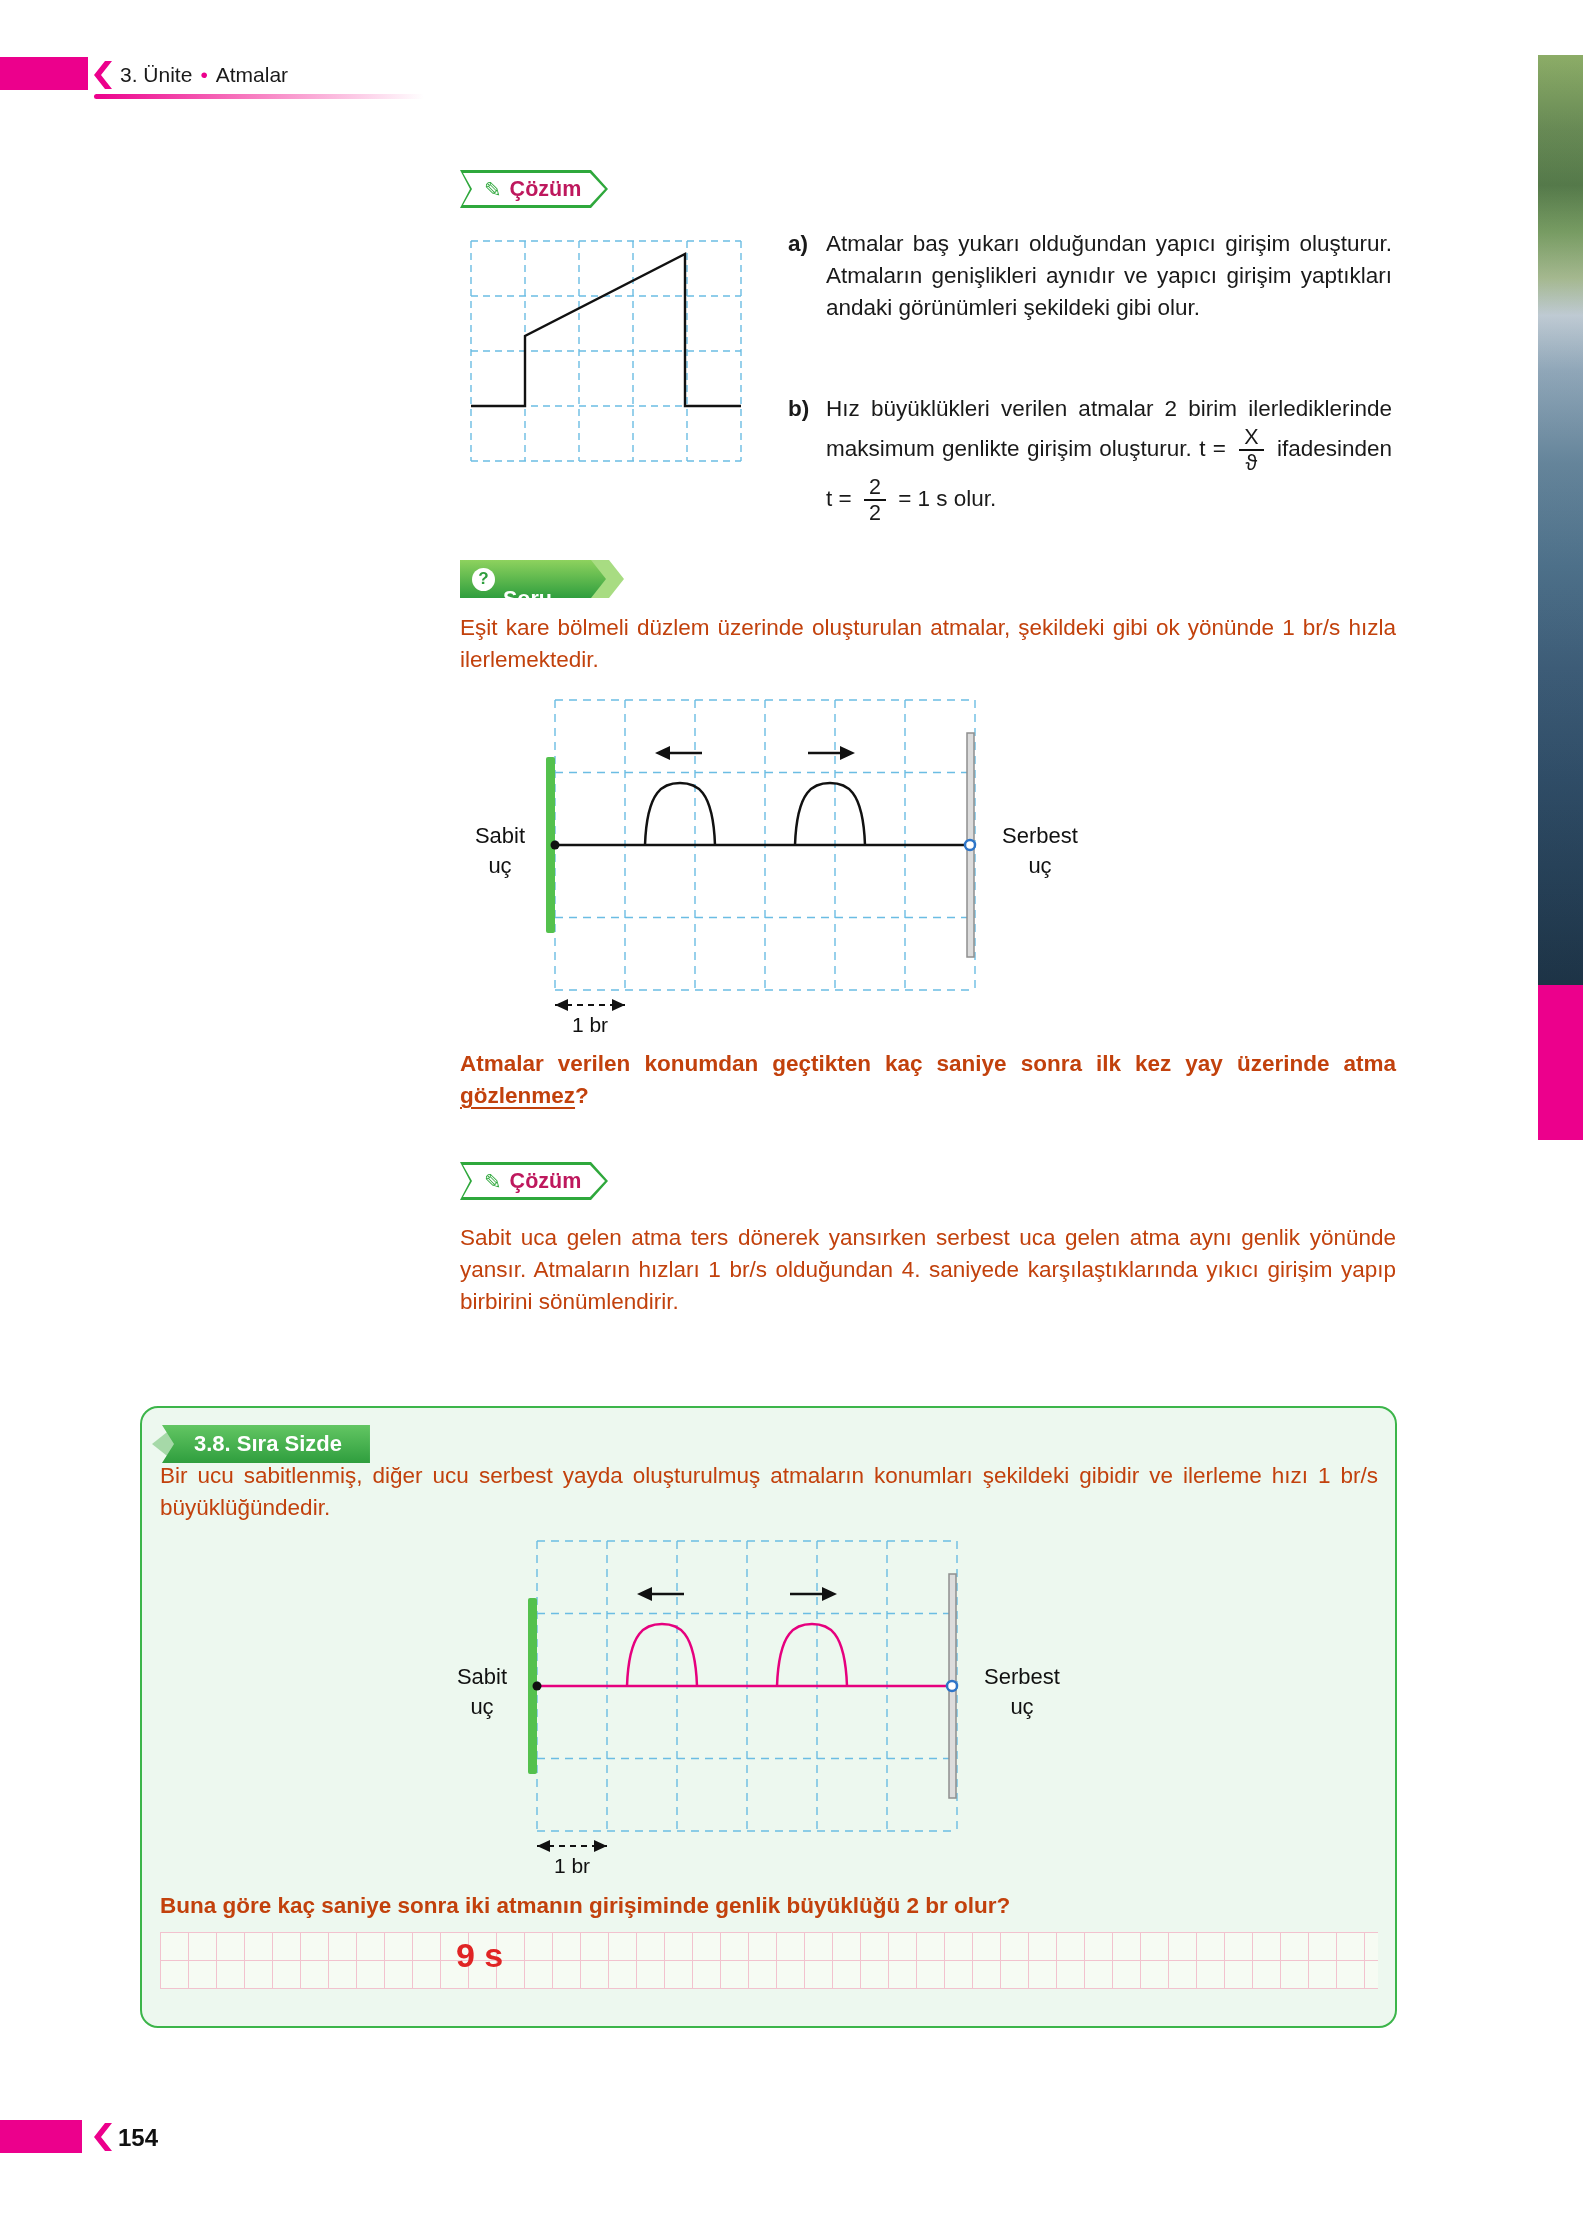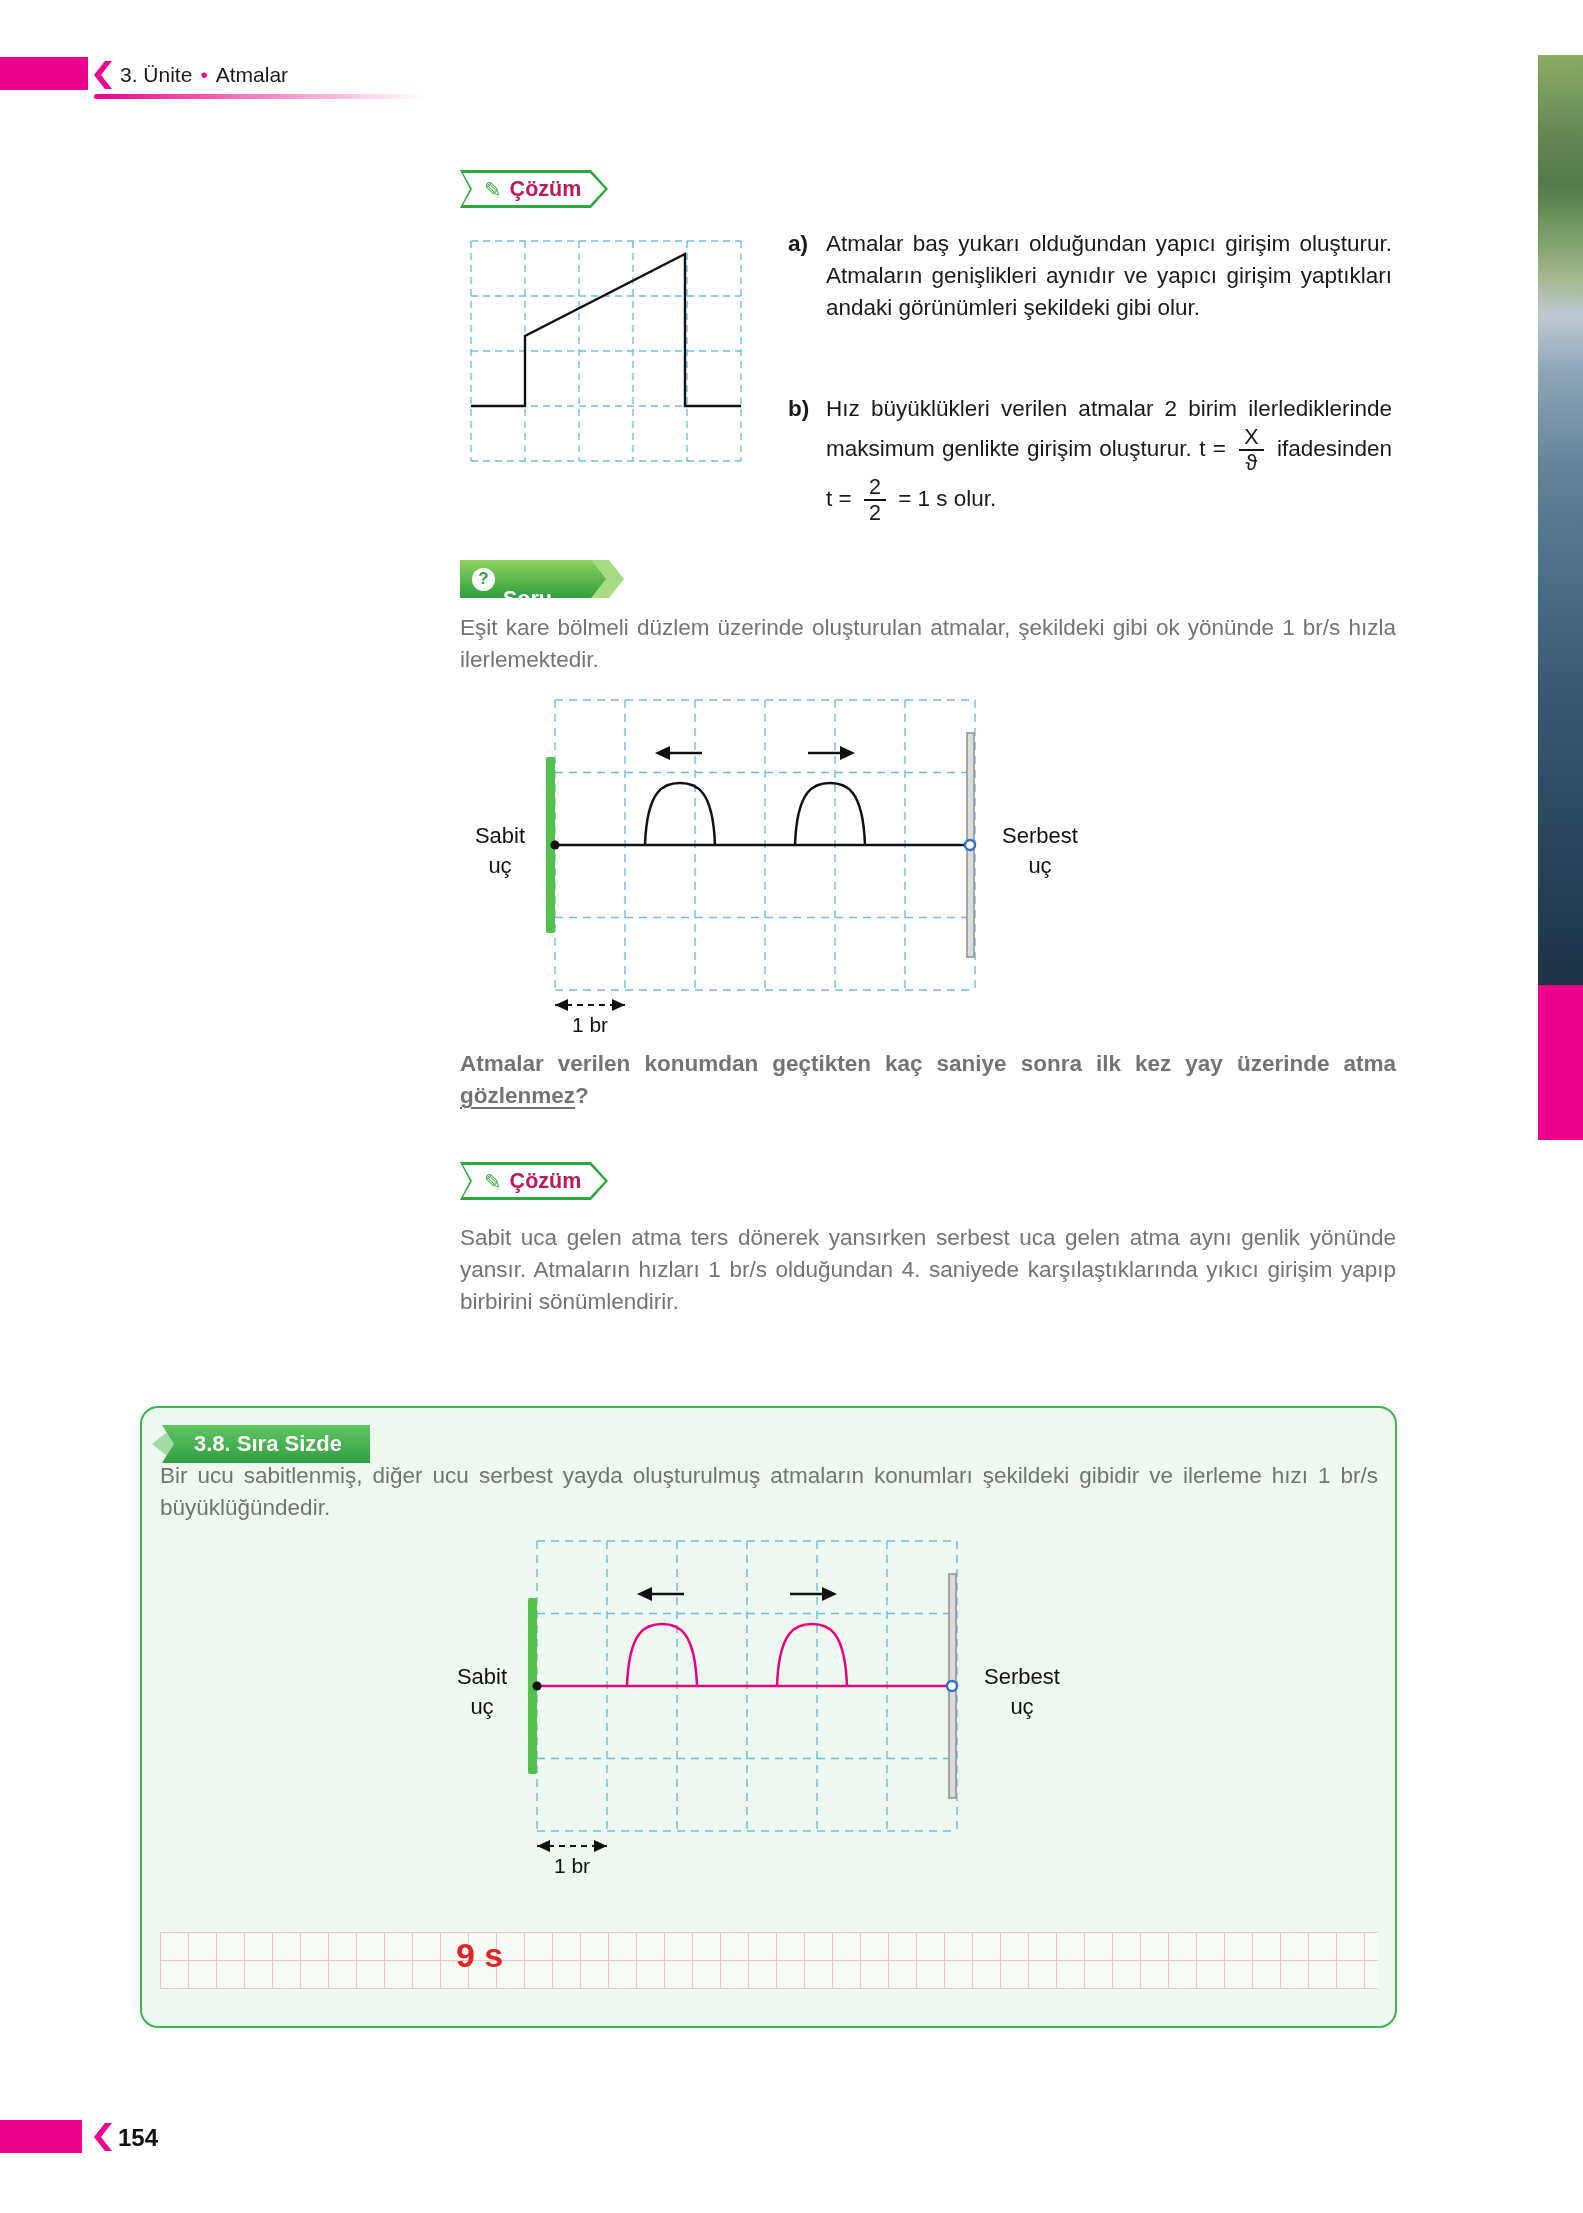--- a/index.html
+++ b/index.html
@@ -1,21 +1,21 @@
 <!DOCTYPE html>
 <html><head>
 <meta charset="utf-8">
 <style>
   * { margin:0; padding:0; box-sizing:border-box; }
   body { font-family:"Liberation Sans", sans-serif; background:#ffffff; }
   .page { position:relative; width:1583px; height:2213px; background:#fff; overflow:hidden; color:#1a1a1a; }
   .abs { position:absolute; }
 
   
-  .body-text { font-size:22.5px; line-height:1.42; text-align:justify; color:#737373; }
+  .body-text { font-size:22.5px; line-height:1.42; text-align:justify; color:#c2410c; }
   .bold { font-weight:700; }
   .ul { text-decoration:underline; text-decoration-thickness:2px; text-underline-offset:4px; }
 
   .item { display:flex; font-size:22.5px; line-height:1.42; }
   .item-label { width:38px; flex:none; font-weight:700; }
   .item-text { text-align:justify; }
 
   .frac { display:inline-flex; flex-direction:column; align-items:center; vertical-align:middle; line-height:1.12; margin:0 6px; font-size:21.5px; }
   .frac .num { border-bottom:2px solid #111; padding:0 5px; }
   .frac .den { padding:0 5px; }
@@ -213,20 +213,21 @@
         <polygon points="205,310 218,304 218,316" stroke="none"></polygon>
         <polygon points="275,310 262,304 262,316" stroke="none"></polygon>
       </g>
       <text x="150" y="148" text-anchor="middle" font-size="22" fill="#111">Sabit</text>
       <text x="150" y="178" text-anchor="middle" font-size="22" fill="#111">uç</text>
       <text x="690" y="148" text-anchor="middle" font-size="22" fill="#111">Serbest</text>
       <text x="690" y="178" text-anchor="middle" font-size="22" fill="#111">uç</text>
       <text x="240" y="337" text-anchor="middle" font-size="21" fill="#111">1 br</text>
     </svg>
 
+    <p class="body-text bold abs" style="left:18px; top:482px; width:1218px; text-align:left;">Buna göre kaç saniye sonra iki atmanın girişiminde genlik büyüklüğü 2 br olur?</p>
 
     <div class="answer-area" style="left:18px; top:524px; width:1218px; height:57px;">
       <span class="answer-text">9 s</span>
     </div>
   </div>
 
   <div class="edge-bar" style="left:0; top:2120px; width:82px; height:33px;"></div>
   <svg class="abs" style="left:94px; top:2123px;" width="18" height="28" viewBox="0 0 18 28">
       <polygon points="18,0 7,14 18,28 11,28 0,14 11,0" fill="#ec008c"></polygon>
     </svg>

